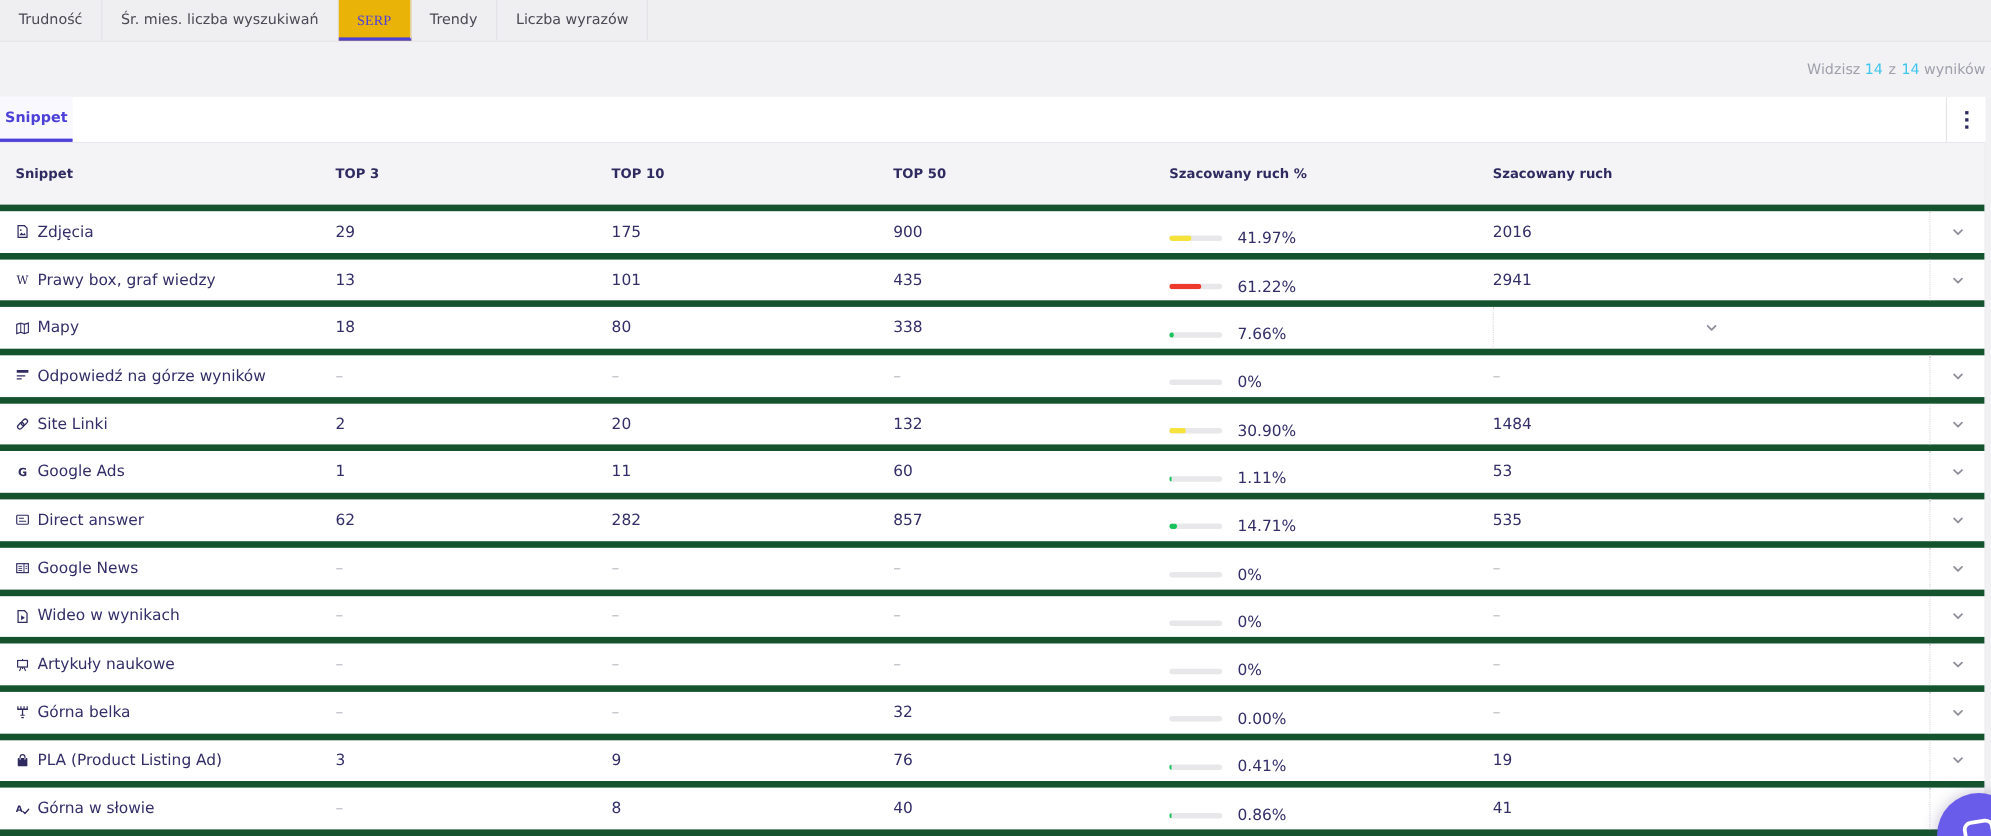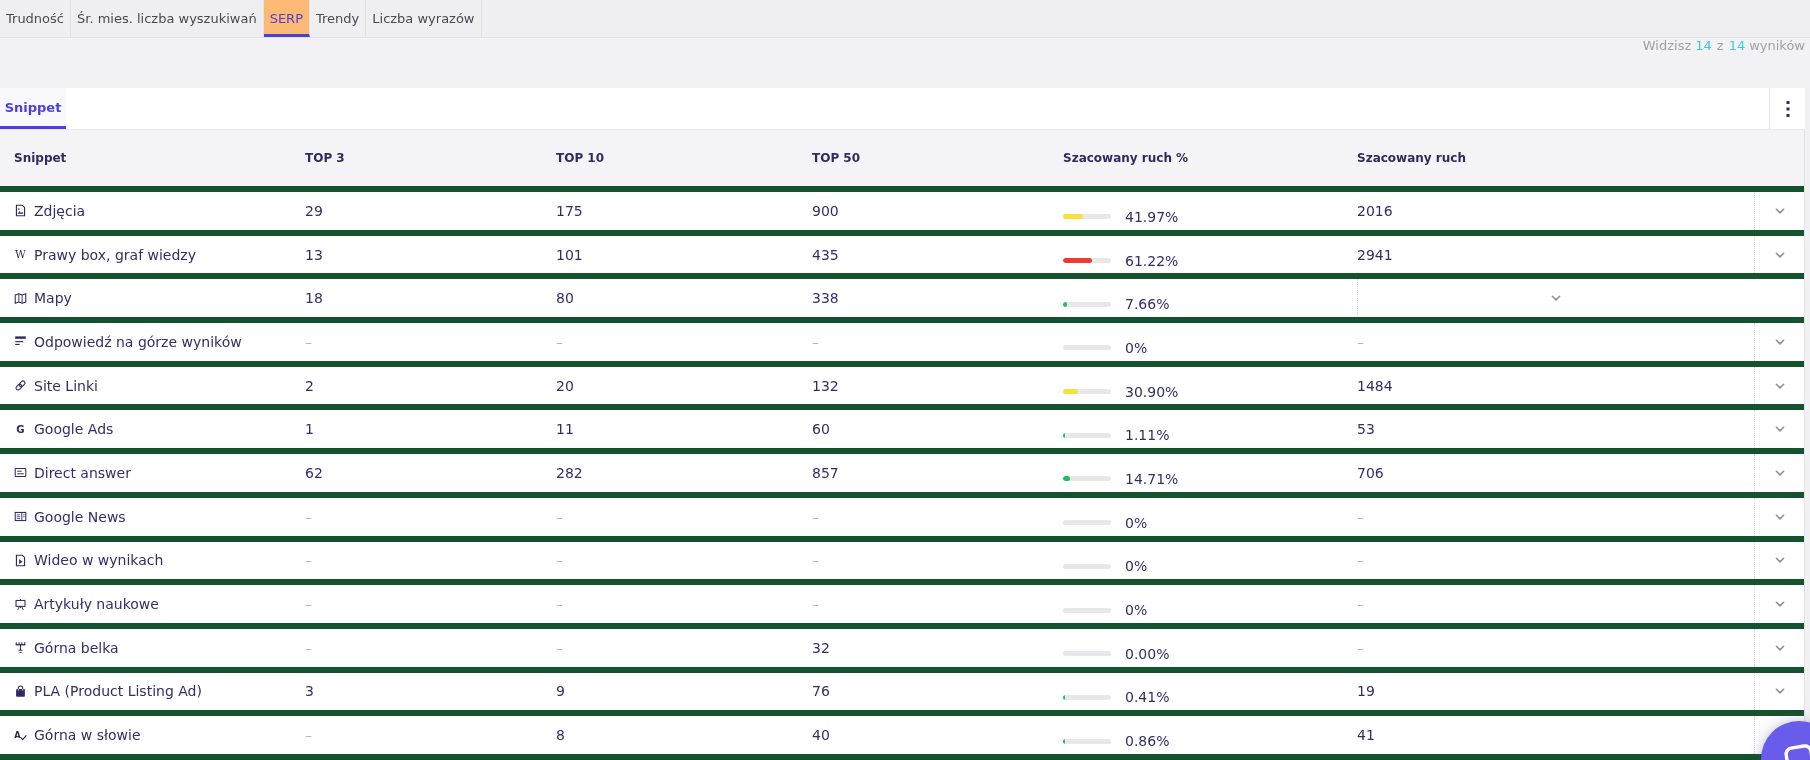--- a/index.html
+++ b/index.html
@@ -8,32 +8,32 @@
     font-family:"DejaVu Sans","Liberation Sans",sans-serif;
     background:#f1f1f4; color:#332e68; position:relative;
   }
 
   
   .tabbar {
     display:flex; height:38px; background:#efeff2;
     border-bottom:1px solid #e3e3e7;
   }
   .tab {
-    display:flex; align-items:center; padding:0 6px;
+    display:flex; align-items:center; padding:0 17px;
     font-size:13px; color:#4a4954; border-right:1px solid #e2e2e6;
     cursor:pointer; white-space:nowrap;
   }
   .tab.active {
-    background:#fdba74; color:#4d40d9;
-    border-bottom:3px solid #4d40d9; padding-top:3px;
+    background:#eab308; color:#4d40d9;
+    border-bottom:3px solid #4d40d9; padding-top:3px;font-family:Liberation Serif, serif;
   }
 
   
   .infoband {
-    height:50px; display:flex; align-items:flex-start; justify-content:flex-end;
+    height:50px; display:flex; align-items:center; justify-content:flex-end;
     padding-right:5px; background:#f2f2f5;
     font-size:13px; color:#9fa0ab;
   }
   .infoband b { color:#3fc6ec; font-weight:400; margin:0 4px; }
   .infoband span.sep { margin:0 1px; }
 
   
   .toolbar {
     height:42px; width:1805px; background:#ffffff;
     border-bottom:1px solid #e8e8ec; display:flex; align-items:stretch;
@@ -317,21 +317,21 @@
         </div>
         <div class="cell num">62</div>
         <div class="cell num">282</div>
         <div class="cell num">857</div>
         <div class="cell c-pct">
           <span class="bar">
             <span class="fill" style="width: 7.0608px; background: rgb(24, 195, 91);"></span>
           </span>
           <span class="num">14.71%</span>
         </div>
-        <div class="cell num">706</div>
+        <div class="cell num">535</div>
         <div class="cell c-chev">
           <span>
             <svg width="14" height="14" viewBox="0 0 14 14">
               <path d="M3.4 5.3 7 8.9l3.6-3.6" fill="none" stroke="#8e8e99" stroke-width="1.6" stroke-linecap="round" stroke-linejoin="round"></path>
             </svg>
           </span>
         </div>
       </div>
       <div class="trow trow-grid">
         <div class="cell c-label">

